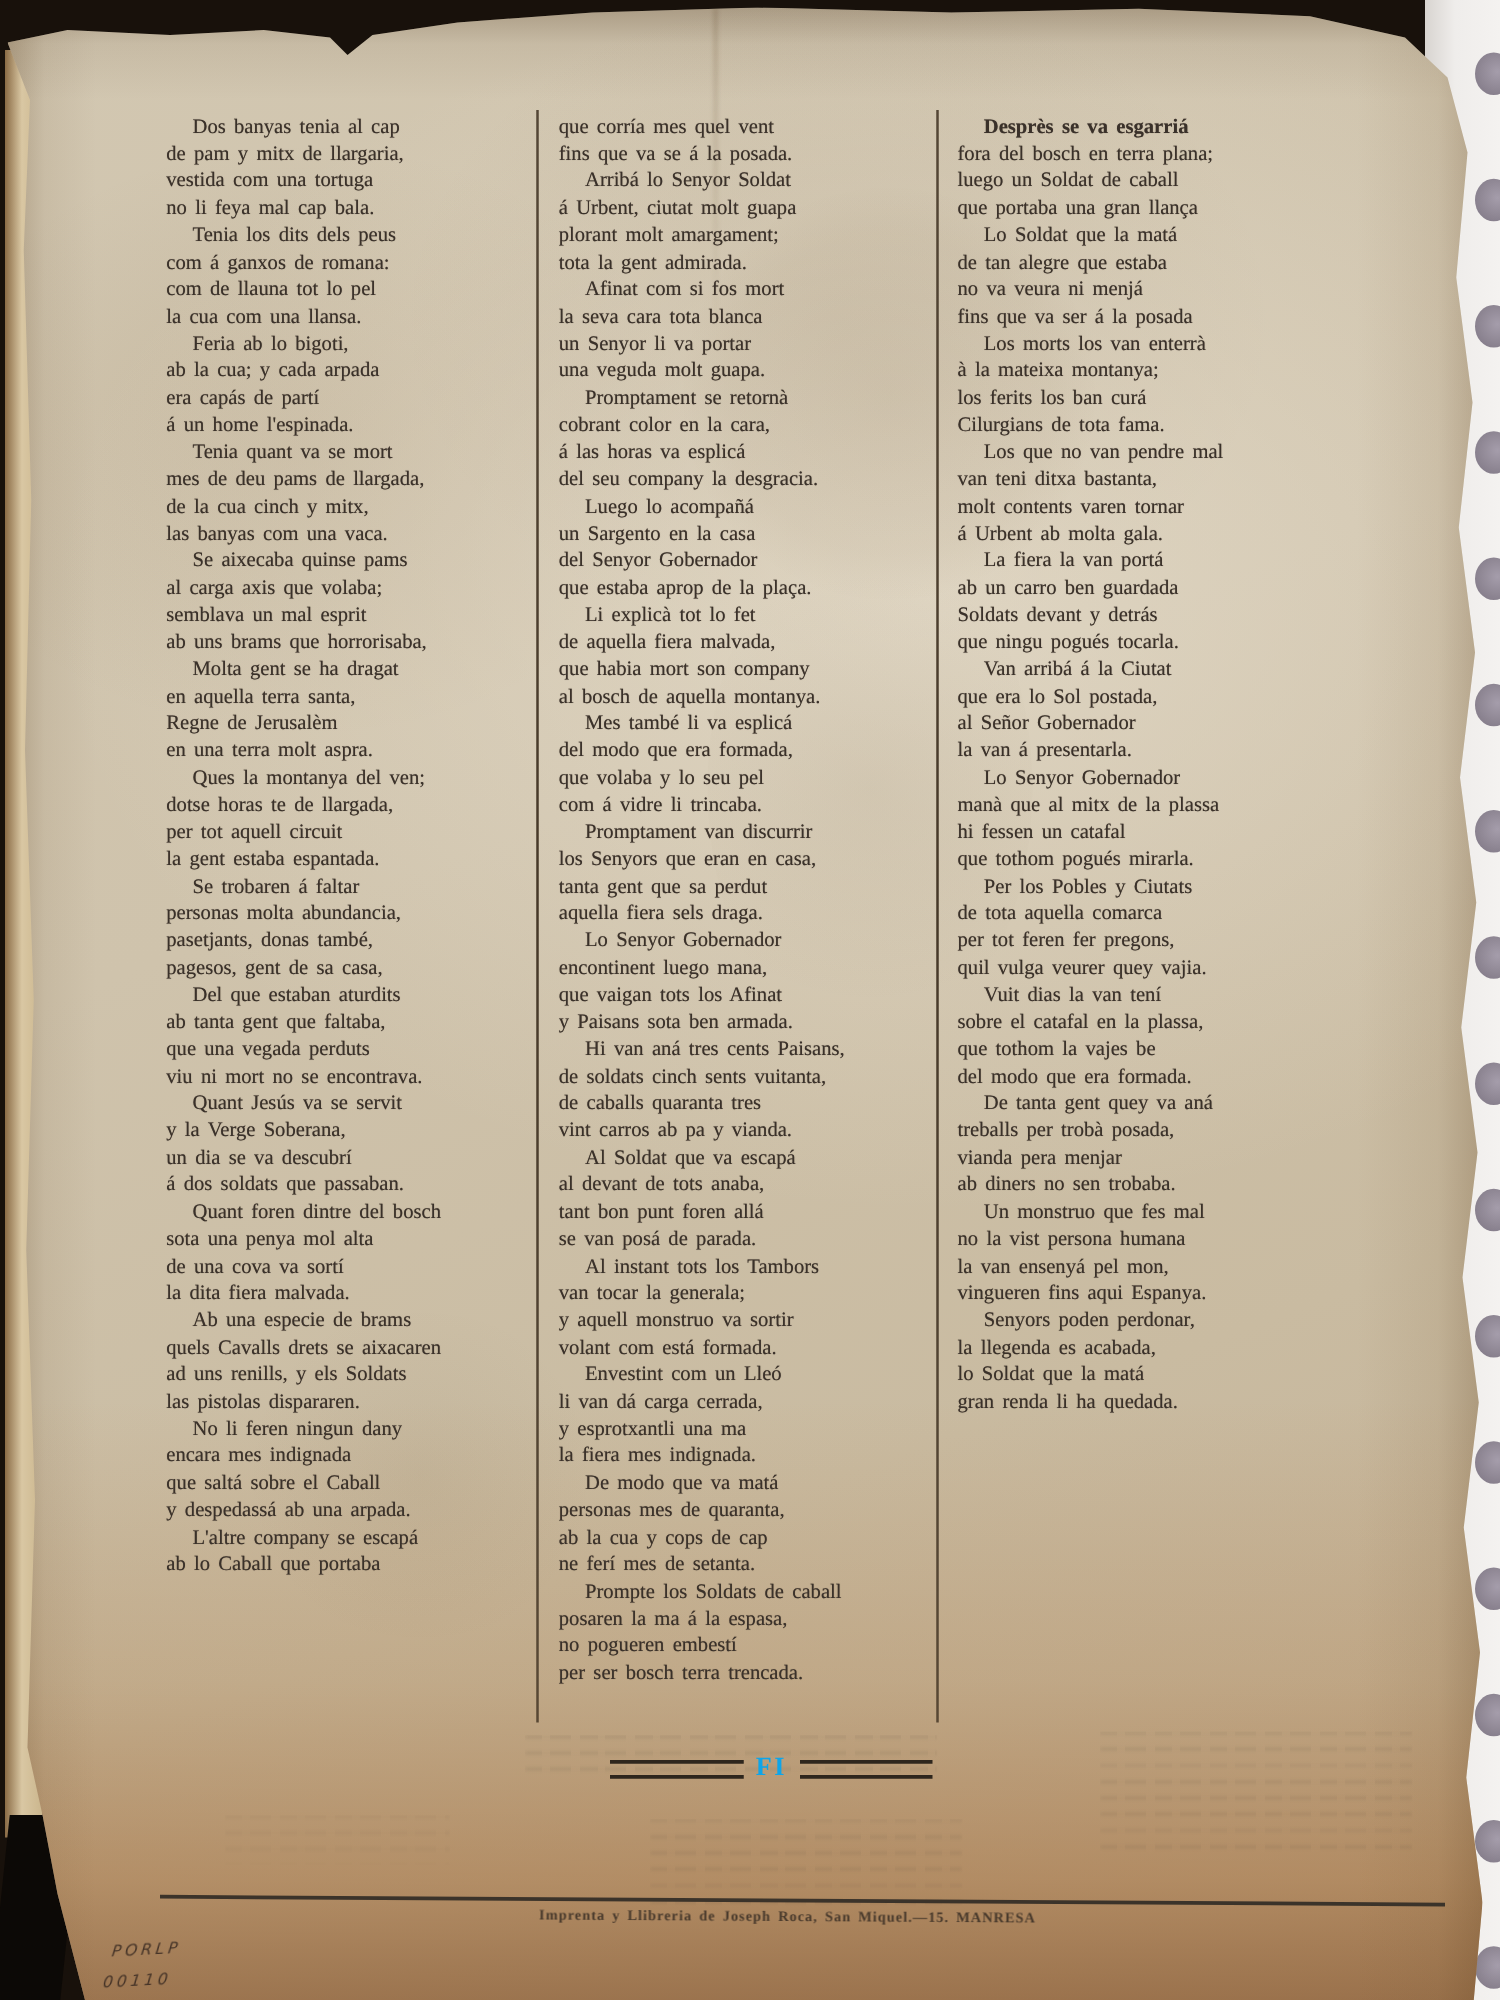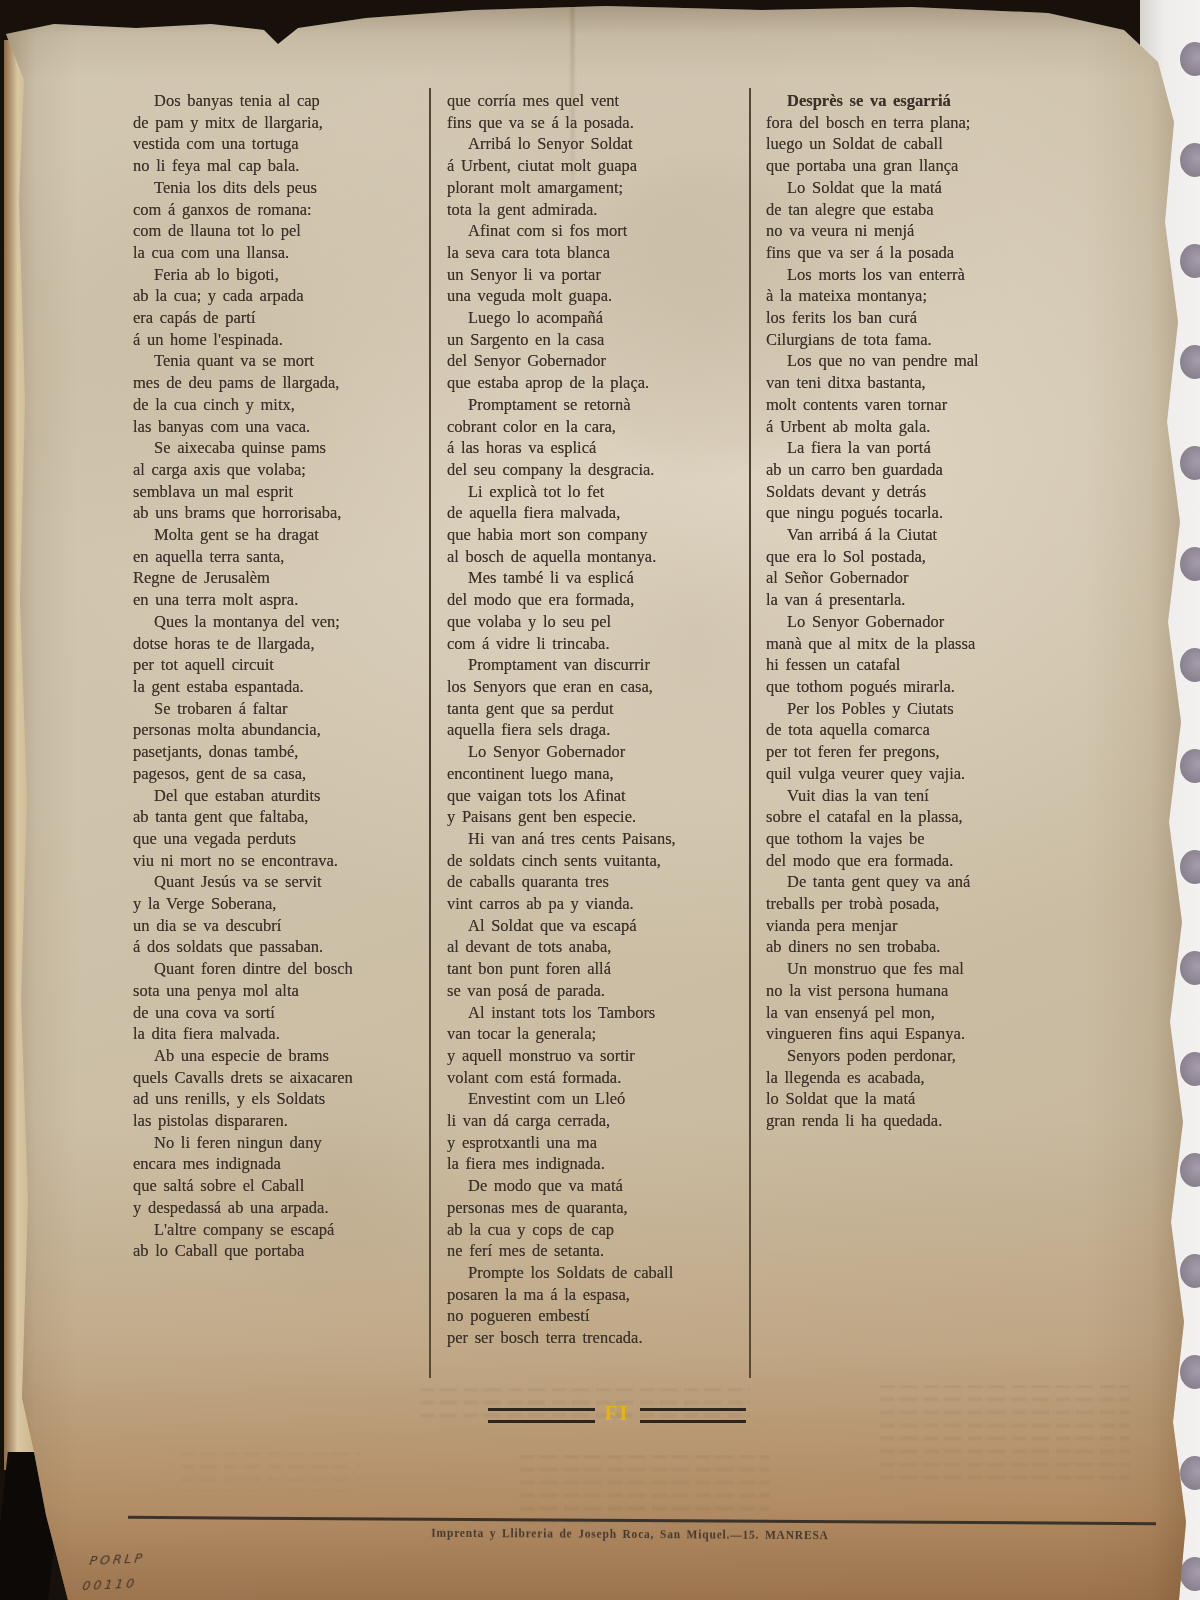--- a/index.html
+++ b/index.html
@@ -83,21 +83,21 @@
   .divider{
     position:absolute;top:88px;height:1290px;width:2px;
     background:linear-gradient(180deg,rgba(62,48,32,0.85) 0%,rgba(62,48,32,0.95) 50%,rgba(62,48,32,0.8) 100%);
   }
   .divider-1{left:429px;}
   .divider-2{left:749px;}
   
   .fi-row{
     position:absolute;left:488px;top:1405px;width:258px;
     display:flex;align-items:center;justify-content:center;gap:10px;
-    color:#eab308;
+    color:#0ea5e9;
   }
   .fi-rule{flex:1;height:9px;border-top:3px solid #2e261d;border-bottom:3px solid #2e261d;}
   .fi-text{
     font-weight:bold;font-size:21px;letter-spacing:2px;line-height:20px;
     transform:translateY(-2px);
   }
   
   .ghost{
     position:absolute;pointer-events:none;opacity:0.55;filter:blur(1.1px);
     background:repeating-linear-gradient(180deg,
@@ -263,32 +263,32 @@
         <div class="line">plorant molt amargament;</div>
         <div class="line">tota la gent admirada.</div>
       </div>
       <div class="stanza">
         <div class="line indent">Afinat com si fos mort</div>
         <div class="line">la seva cara tota blanca</div>
         <div class="line">un Senyor li va portar</div>
         <div class="line">una veguda molt guapa.</div>
       </div>
       <div class="stanza">
+        <div class="line indent">Promptament se retornà</div>
+        <div class="line">cobrant color en la cara,</div>
+        <div class="line">á las horas va esplicá</div>
+        <div class="line">del seu company la desgracia.</div>
+      </div>
+      <div class="stanza">
         <div class="line indent">Luego lo acompañá</div>
         <div class="line">un Sargento en la casa</div>
         <div class="line">del Senyor Gobernador</div>
         <div class="line">que estaba aprop de la plaça.</div>
       </div>
       <div class="stanza">
-        <div class="line indent">Promptament se retornà</div>
-        <div class="line">cobrant color en la cara,</div>
-        <div class="line">á las horas va esplicá</div>
-        <div class="line">del seu company la desgracia.</div>
-      </div>
-      <div class="stanza">
         <div class="line indent">Li explicà tot lo fet</div>
         <div class="line">de aquella fiera malvada,</div>
         <div class="line">que habia mort son company</div>
         <div class="line">al bosch de aquella montanya.</div>
       </div>
       <div class="stanza">
         <div class="line indent">Mes també li va esplicá</div>
         <div class="line">del modo que era formada,</div>
         <div class="line">que volaba y lo seu pel</div>
         <div class="line">com á vidre li trincaba.</div>
@@ -296,21 +296,21 @@
       <div class="stanza">
         <div class="line indent">Promptament van discurrir</div>
         <div class="line">los Senyors que eran en casa,</div>
         <div class="line">tanta gent que sa perdut</div>
         <div class="line">aquella fiera sels draga.</div>
       </div>
       <div class="stanza">
         <div class="line indent">Lo Senyor Gobernador</div>
         <div class="line">encontinent luego mana,</div>
         <div class="line">que vaigan tots los Afinat</div>
-        <div class="line">y Paisans gent ben especie.</div>
+        <div class="line">y Paisans sota ben armada.</div>
       </div>
       <div class="stanza">
         <div class="line indent">Hi van aná tres cents Paisans,</div>
         <div class="line">de soldats cinch sents vuitanta,</div>
         <div class="line">de caballs quaranta tres</div>
         <div class="line">vint carros ab pa y vianda.</div>
       </div>
       <div class="stanza">
         <div class="line indent">Al Soldat que va escapá</div>
         <div class="line">al devant de tots anaba,</div>

